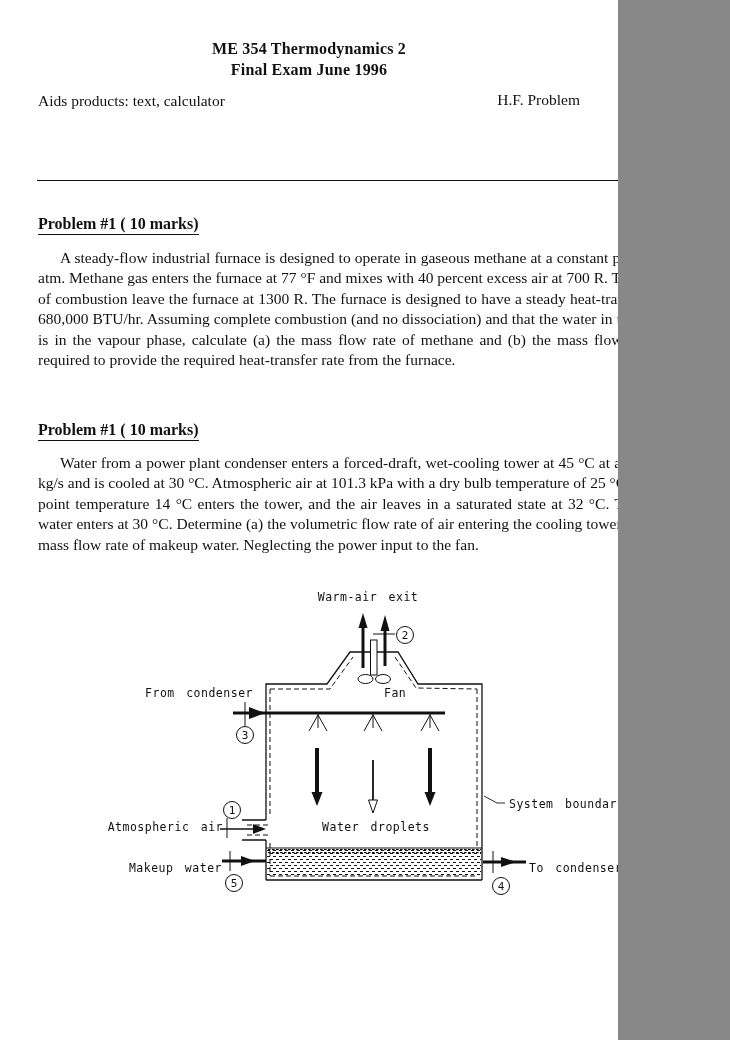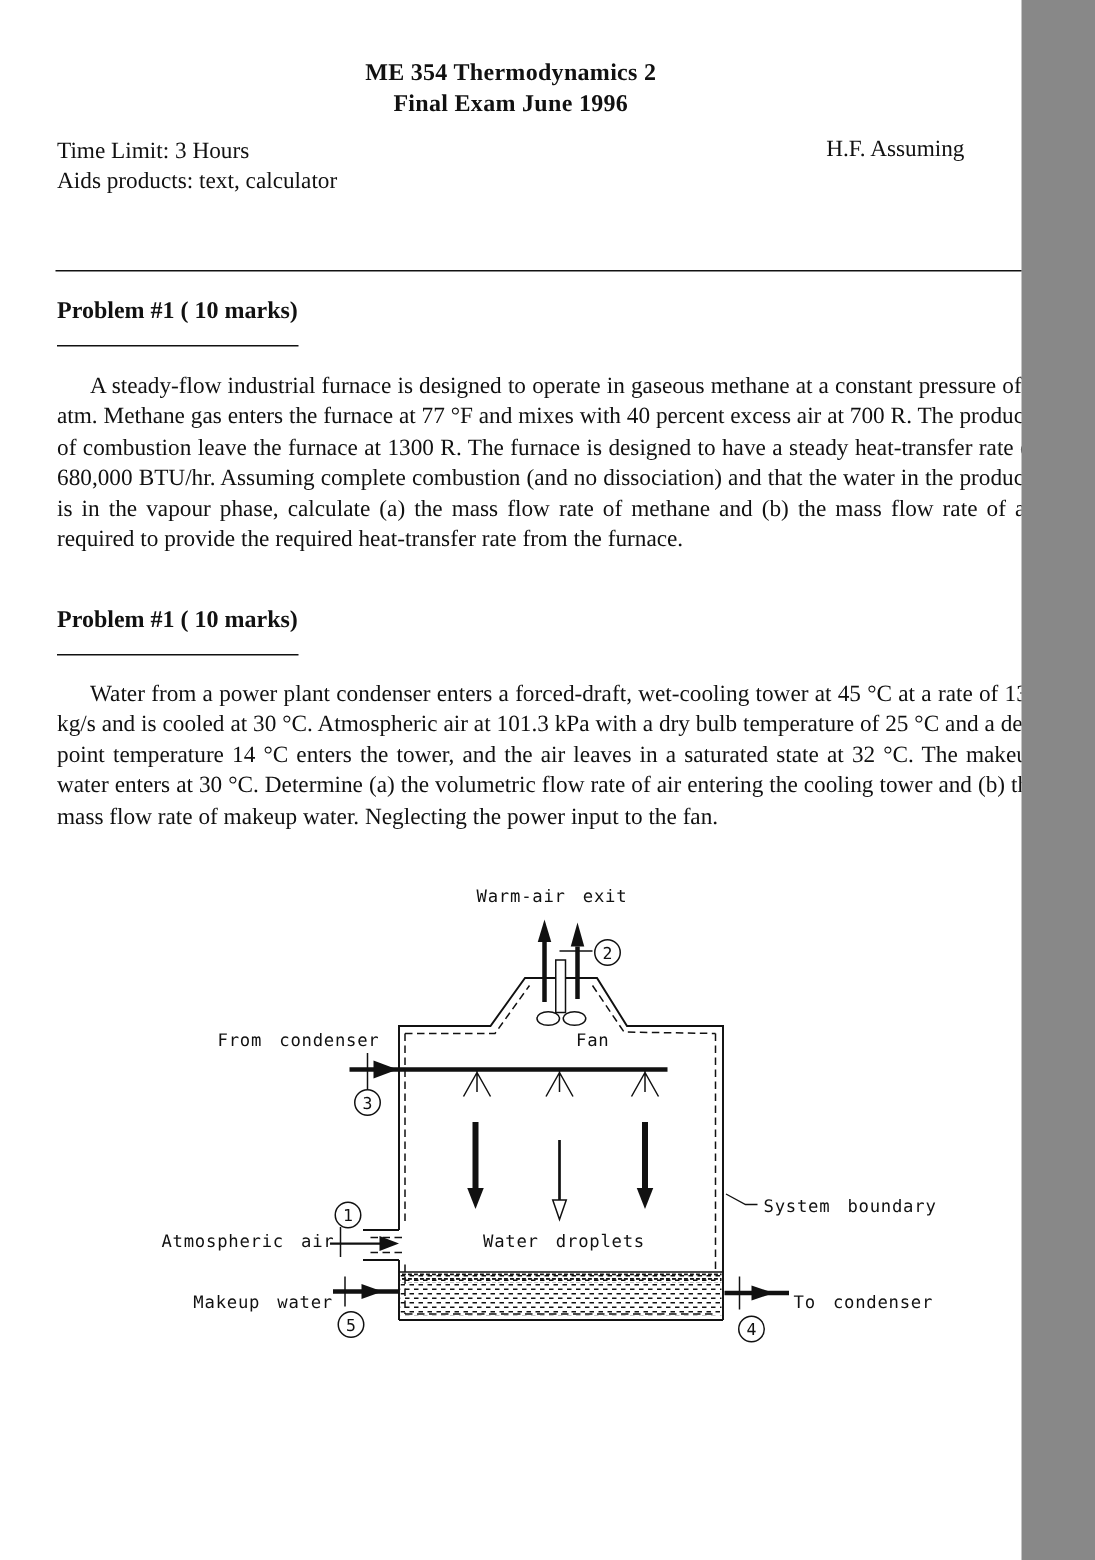--- a/index.html
+++ b/index.html
@@ -1,18 +1,18 @@
 <!DOCTYPE html>
 <html><head>
 <meta charset="utf-8">
 <style>
   html,body{margin:0;padding:0;background:#888;}
   #page{
     position:relative;
-    width:681px;height:1040px;
+    width:618px;height:1040px;
     background:#ffffff;
     color:#111;
     font-family:"Liberation Serif","DejaVu Serif",serif;
     overflow:hidden;
   }
   .abs{position:absolute;}
   .title{
     left:0;right:0;top:38px;
     text-align:center;
     font-weight:bold;
@@ -30,22 +30,23 @@
   .rule{
     left:37px;width:656px;top:180px;
     border-top:1.4px solid #111;
   }
   .prob-head{
     left:38px;
     font-size:16px;font-weight:bold;
   }
   .prob-head span{
     display:inline-block;
-    padding-bottom:13px;
+    padding-bottom:1px;
     border-bottom:1.4px solid #111;
+    margin-top:16px;
   }
   .para{
     left:38px;width:655px;
     font-size:15.5px;line-height:20.4px;
     text-align:justify;
     text-indent:22px;
     margin-top:14px;
   }
   #p1h{top:199px;}
   #p1{top:234px;}
@@ -73,24 +74,23 @@
 <body>
 
 <div id="page">
 
   <div class="abs title">
     <div>ME 354 Thermodynamics 2</div>
     <div>Final Exam June 1996</div>
   </div>
 
   <div class="abs info-left">
-    <div>Time Limit: 3 Hours</div>
     <div>Aids products: text, calculator</div>
   </div>
-  <div class="abs info-right">H.F. Assuming</div>
+  <div class="abs info-right">H.F. Problem</div>
 
   <div class="abs rule"></div>
 
   <div class="abs prob-head" id="p1h">
     <span>Problem #1 ( 10 marks)</span>
   </div>
   <div class="abs para" id="p1">A steady-flow industrial furnace is designed to operate in gaseous methane at a constant pressure of 1 atm. Methane gas enters the furnace at 77 °F and mixes with 40 percent excess air at 700 R. The products of combustion leave the furnace at 1300 R. The furnace is designed to have a steady heat-transfer rate of 680,000 BTU/hr. Assuming complete combustion (and no dissociation) and that the water in the products is in the vapour phase, calculate (a) the mass flow rate of methane and (b) the mass flow rate of air required to provide the required heat-transfer rate from the furnace.</div>
 
   <div class="abs prob-head" id="p2h">
     <span>Problem #1 ( 10 marks)</span>

